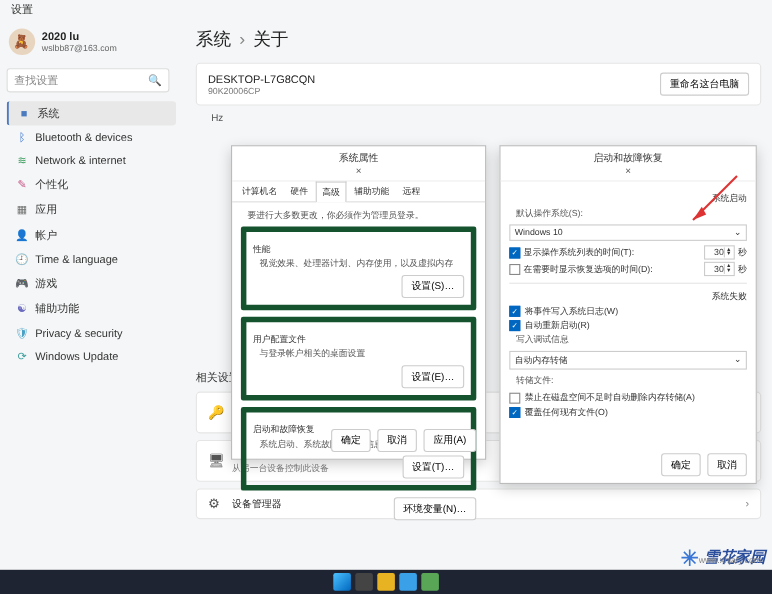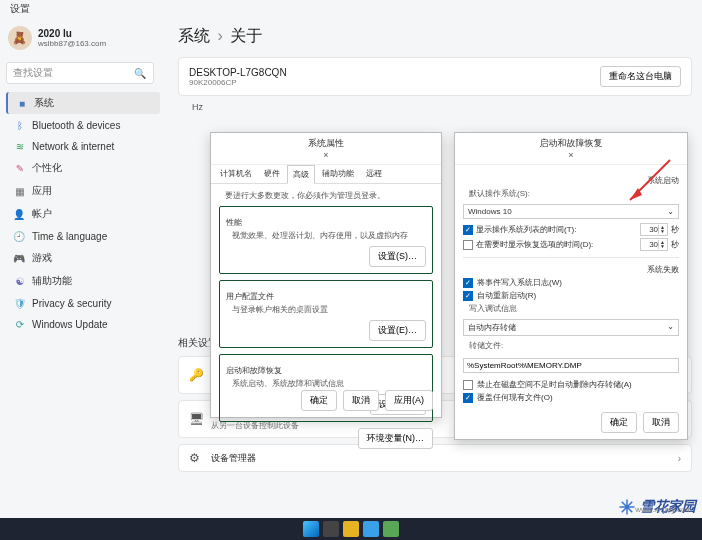--- a/index.html
+++ b/index.html
@@ -27,21 +27,21 @@
 .dlg1 { left: 210px; top: 132px; width: 232px; height: 286px; }
 .dlg2 { left: 454px; top: 132px; width: 234px; height: 308px; }
 .dlg-title { padding: 4px 6px; font-size: 9px; color: #333; display: flex; justify-content: space-between; align-items: center; border-bottom: 1px solid #eee; flex-direction: column; }
 .close-x { cursor: pointer; padding: 0 3px; color: #555; }
 .tabs { display: flex; border-bottom: 1px solid #ddd; padding: 0 4px; gap: 2px; }
 .tab { padding: 3px 5px; font-size: 8px; color: #333; cursor: pointer; }
 .tab.active { border: 1px solid #ccc; border-bottom: 1px solid #fff; background: #fff; margin-bottom: -1px; }
 .dlg-body { padding: 6px 8px; font-size: 8px; color: #333; }
 .section-label { margin: 4px 0 2px; color: #333; }
 .section-sub { color: #555; margin-left: 6px; margin-bottom: 4px; line-height: 1.5; }
-.group-box { border: 1px solid #14532d; border-radius: 2px; padding: 6px; margin-bottom: 6px; position: relative; }
+.group-box { border: 5px solid #14532d; border-radius: 2px; padding: 6px; margin-bottom: 6px; position: relative; }
 .right-btn { text-align: right; margin-top: 4px; }
 .dlg-footer { position: absolute; bottom: 6px; right: 8px; display: flex; gap: 6px; }
 .small-title { font-size: 8px; color: #333; margin: 4px 0 2px; text-align: right; }
 .select-box { border: 1px solid #ccc; background: #fff; padding: 2px 4px; display: flex; justify-content: space-between; font-size: 8px; margin-bottom: 4px; }
 .chk-row { display: flex; align-items: center; gap: 4px; margin: 2px 0; font-size: 8px; }
 .chk { width: 10px; height: 10px; border: 1px solid #888; background: #fff; display: inline-flex; align-items: center; justify-content: center; font-size: 7px; }
 .chk.on { background: #0067c0; color: #fff; border-color: #0067c0; }
 .spin-row { display: flex; align-items: center; gap: 3px; margin: 2px 0; }
 .spin { border: 1px solid #ccc; width: 28px; padding: 1px 2px; text-align: right; font-size: 8px; display: flex; }
 .spin-val { flex: 1; }
@@ -255,21 +255,20 @@
       <div class="chk-row">
           <span class="chk on">✓</span>
           <span>自动重新启动(R)</span>
         </div>
       <div class="section-sub">写入调试信息</div>
       <div class="select-box">
           <span>自动内存转储</span>
           <span>⌄</span>
         </div>
       <div class="section-sub">转储文件:</div>
-      <input class="text-input" value="%SystemRoot%\MEMORY.DMP" style="">
       <div class="chk-row">
           <span class="chk"></span>
           <span>禁止在磁盘空间不足时自动删除内存转储(A)</span>
         </div>
       <div class="chk-row">
           <span class="chk on">✓</span>
           <span>覆盖任何现有文件(O)</span>
         </div>
     </div>
     <div class="dlg-footer">

